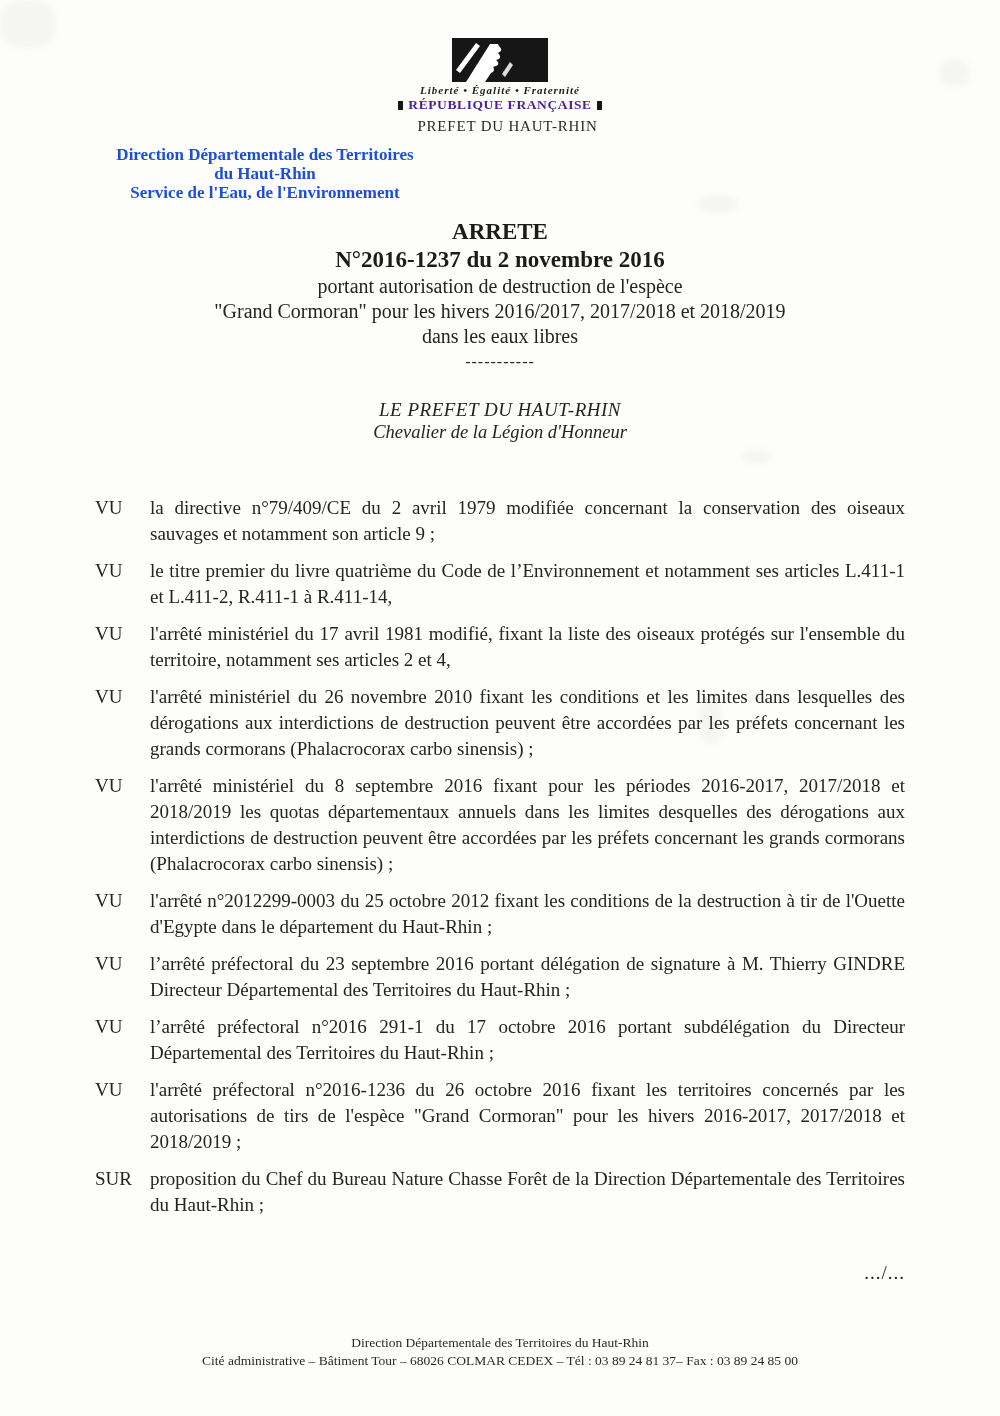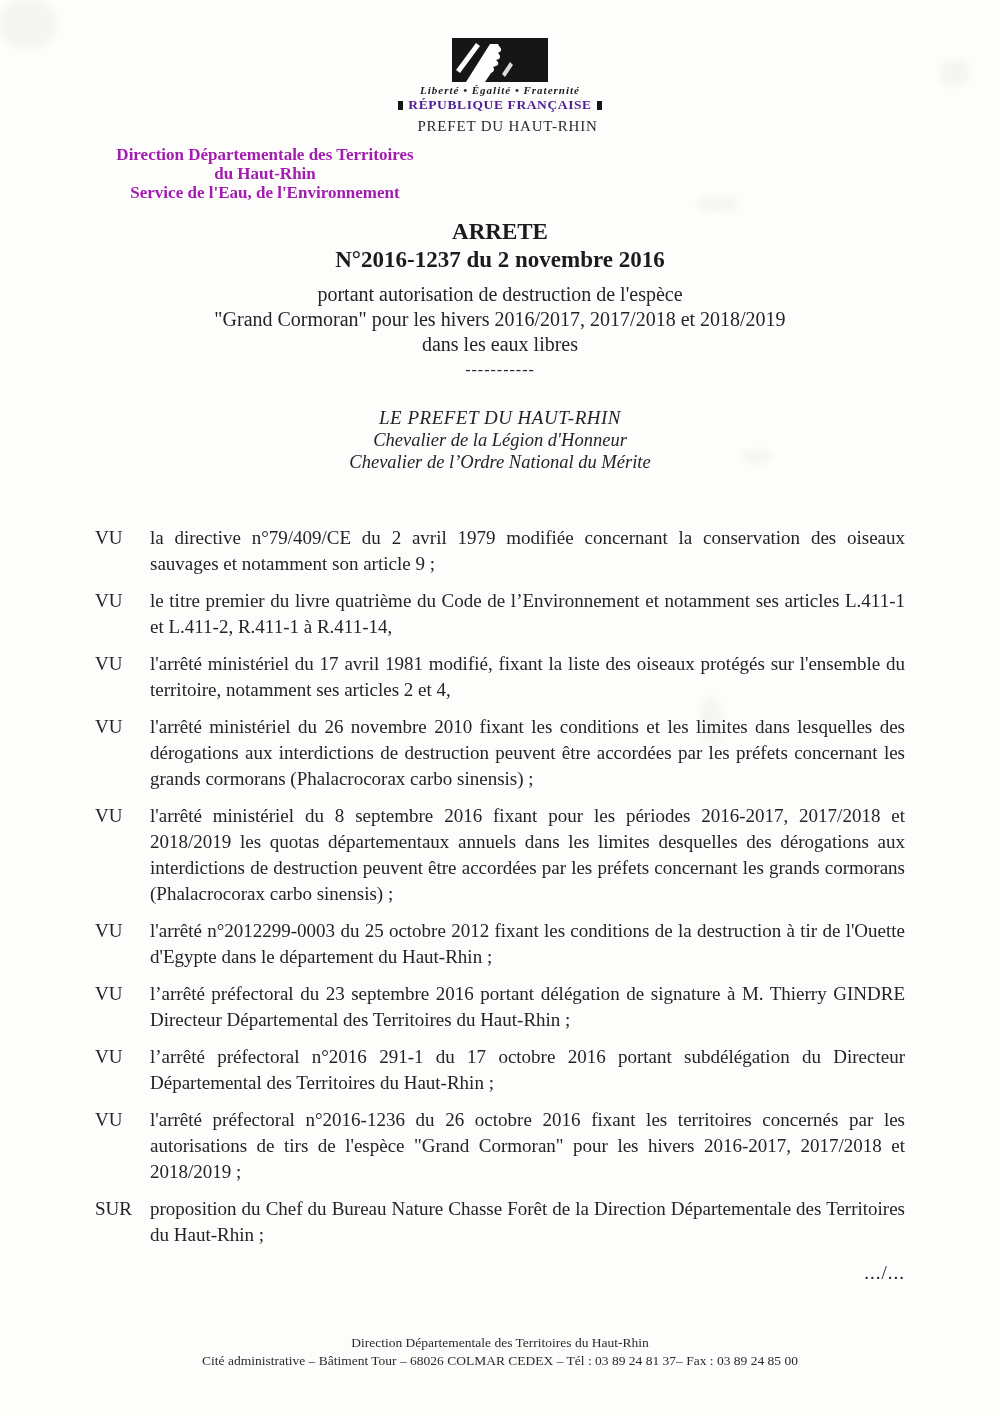--- a/index.html
+++ b/index.html
@@ -33,29 +33,29 @@
   .prefecture{text-align:center;font-size:15px;letter-spacing:0.8px;color:#2a2a2a;margin-top:4px;margin-left:15px;}
 
   
   .service-block{
     margin:10px 0 0 95px;
     width:340px;
     text-align:center;
     font-weight:bold;
     font-size:17px;
     line-height:19px;
-    color:#a21caf;
+    color:#1d4ed8;
   }
 
   
   .title-block{text-align:center;margin-top:16px;color:#1b1b1b;}
   .title-block h1{margin:0;font-size:23px;line-height:28px;font-weight:bold;}
   .title-block h2{margin:0;font-size:23px;line-height:28px;font-weight:bold;}
   .title-sub{font-size:20px;line-height:25px;font-weight:normal;color:#242424;}
-  .title-sub:first-of-type{margin-top:8px;}
+  .title-sub:first-of-type{}
   .separator{font-size:16px;line-height:14px;margin-top:6px;letter-spacing:1px;color:#2a2a2a;}
 
   
   .prefect-block{text-align:center;font-style:italic;margin-top:30px;color:#242424;}
   .prefect-line1{font-size:19px;line-height:22px;letter-spacing:0.5px;}
   .prefect-line{font-size:18.5px;line-height:22px;}
 
   
   .clauses{margin:52px 95px 0 95px;}
   .clause{display:flex;margin-bottom:11px;}
@@ -111,21 +111,20 @@
     <h2>N°2016-1237 du 2 novembre 2016</h2>
     <div class="title-sub">portant autorisation de destruction de l'espèce</div>
     <div class="title-sub">"Grand Cormoran" pour les hivers 2016/2017, 2017/2018 et 2018/2019</div>
     <div class="title-sub">dans les eaux libres</div>
     <div class="separator">-----------</div>
   </section>
 
   <section class="prefect-block">
     <div class="prefect-line1">LE PREFET DU HAUT-RHIN</div>
     <div class="prefect-line">Chevalier de la Légion d'Honneur</div>
-    <div class="prefect-line">Chevalier de l’Ordre National du Mérite</div>
   </section>
 
   <section class="clauses">
     <div class="clause">
       <span class="clabel">VU</span>
       <p class="ctext">la directive n°79/409/CE du 2 avril 1979 modifiée concernant la conservation des oiseaux sauvages et notamment son article 9 ;</p>
     </div>
     <div class="clause">
       <span class="clabel">VU</span>
       <p class="ctext">le titre premier du livre quatrième du Code de l’Environnement et notamment ses articles L.411-1 et L.411-2, R.411-1 à R.411-14,</p>

